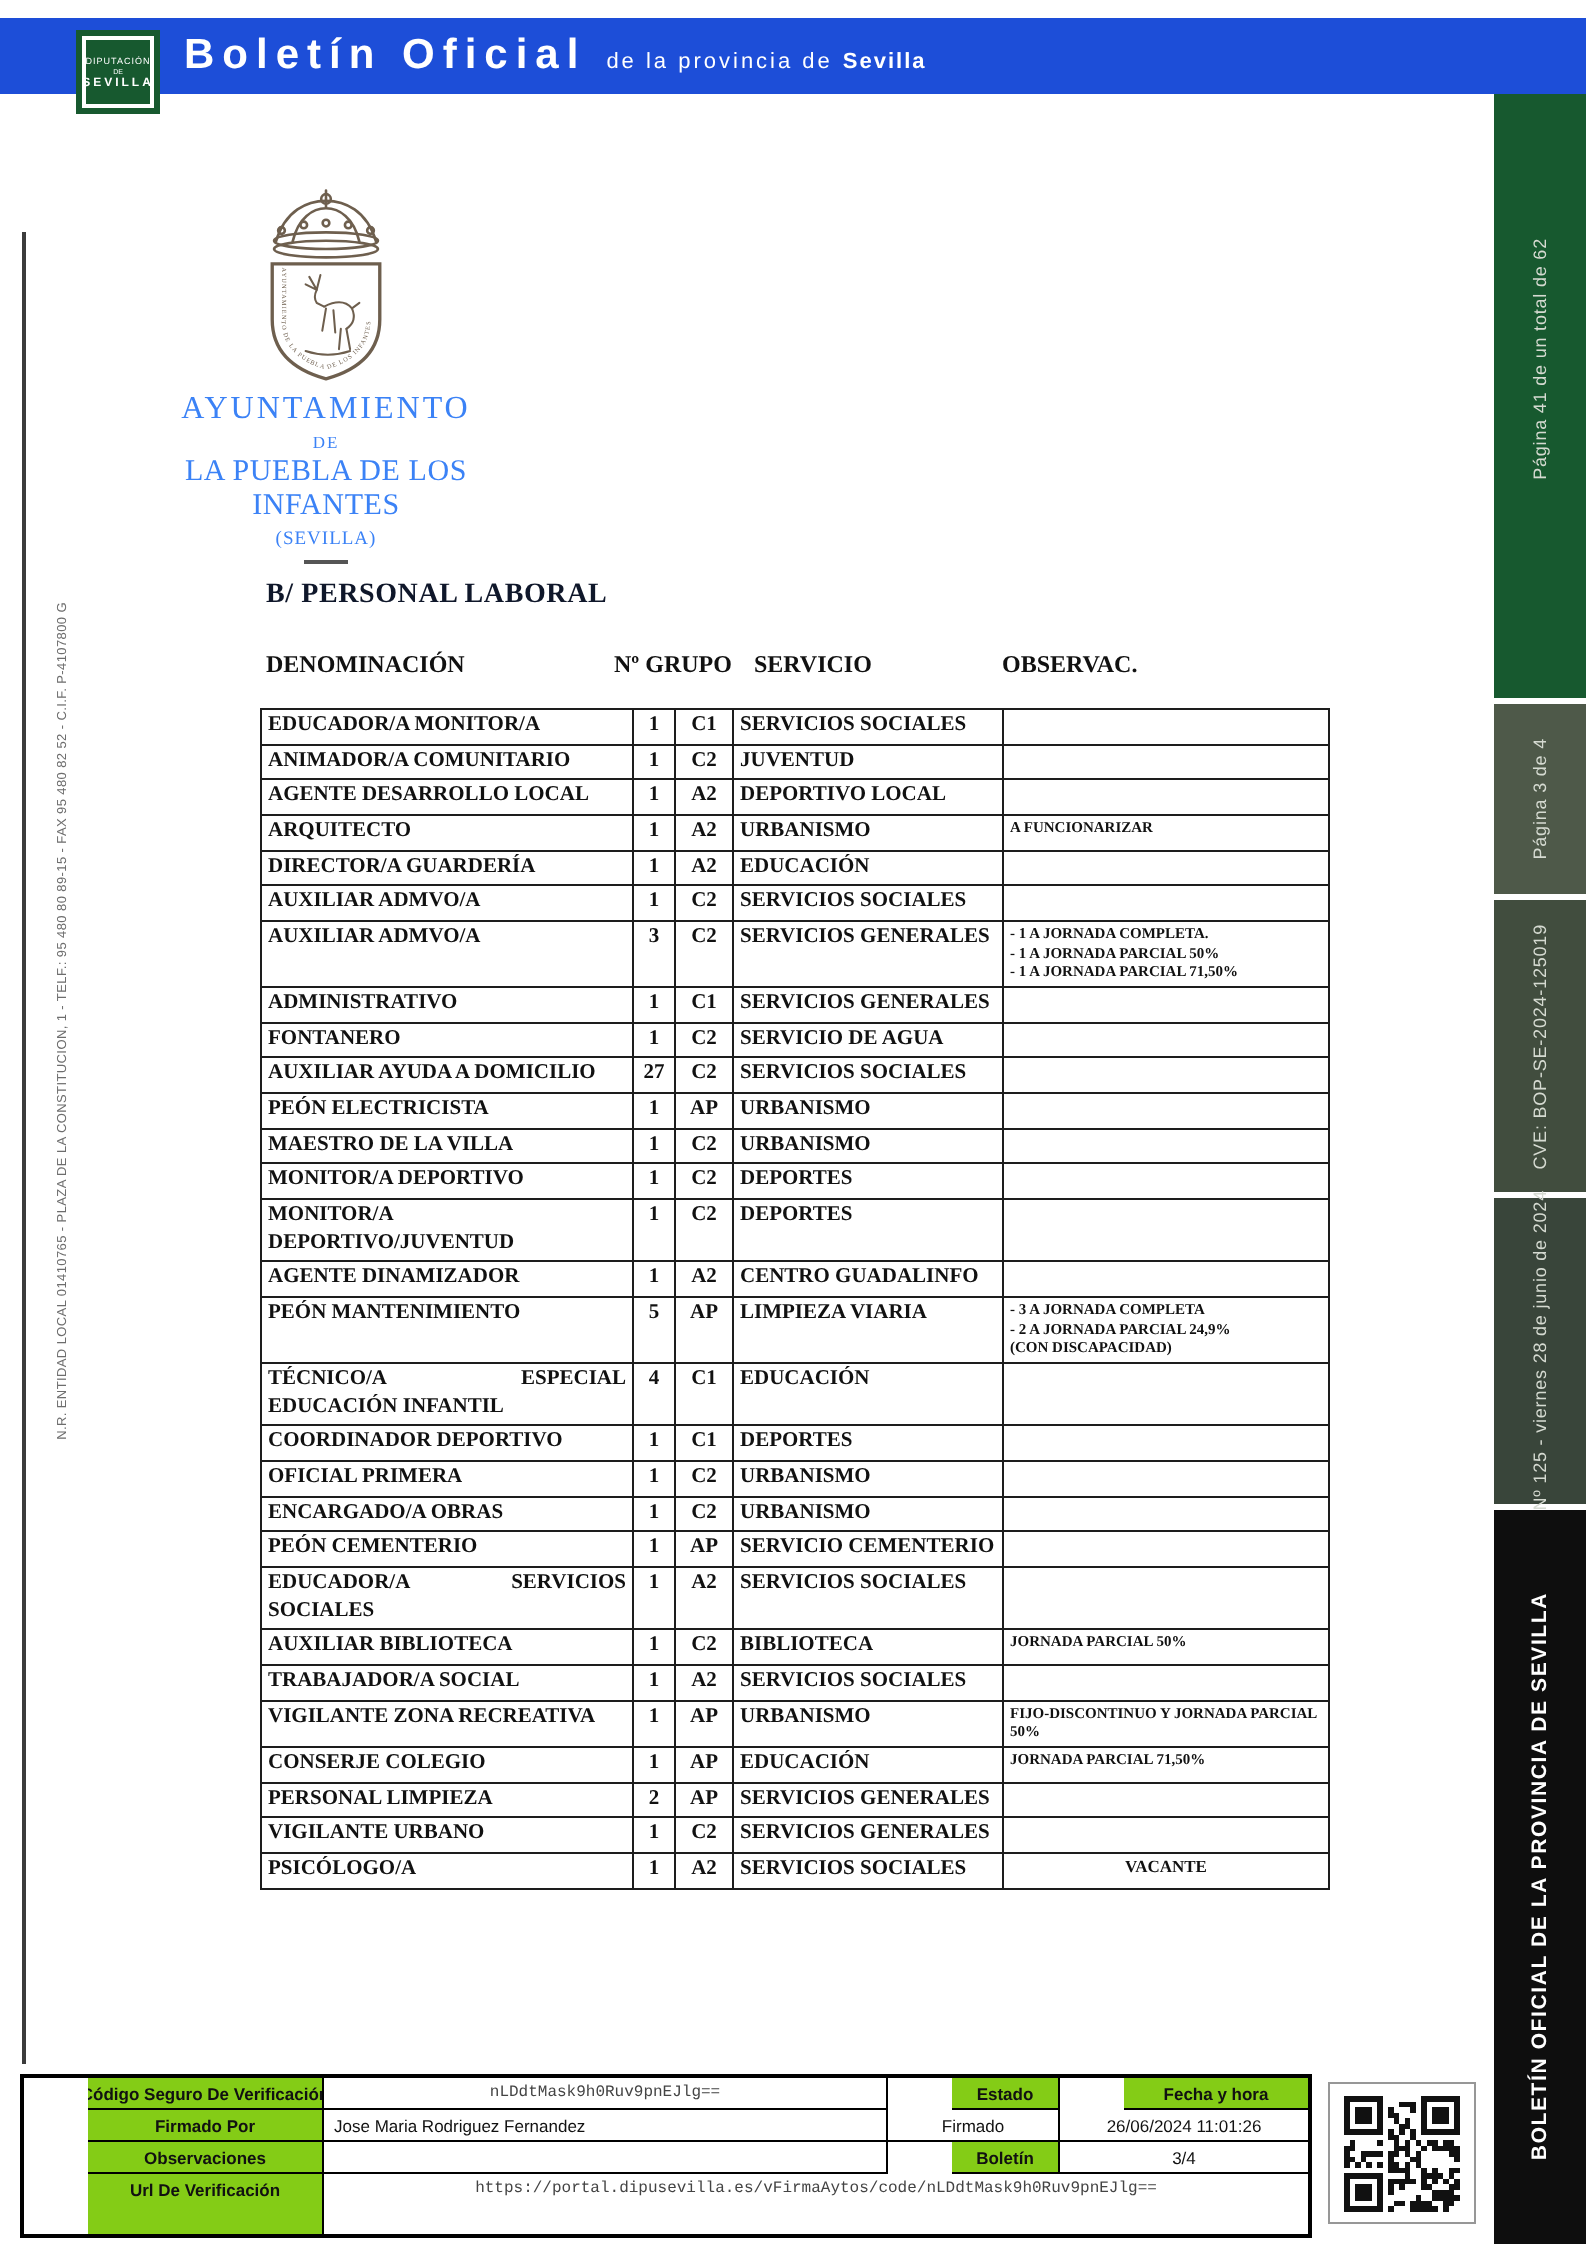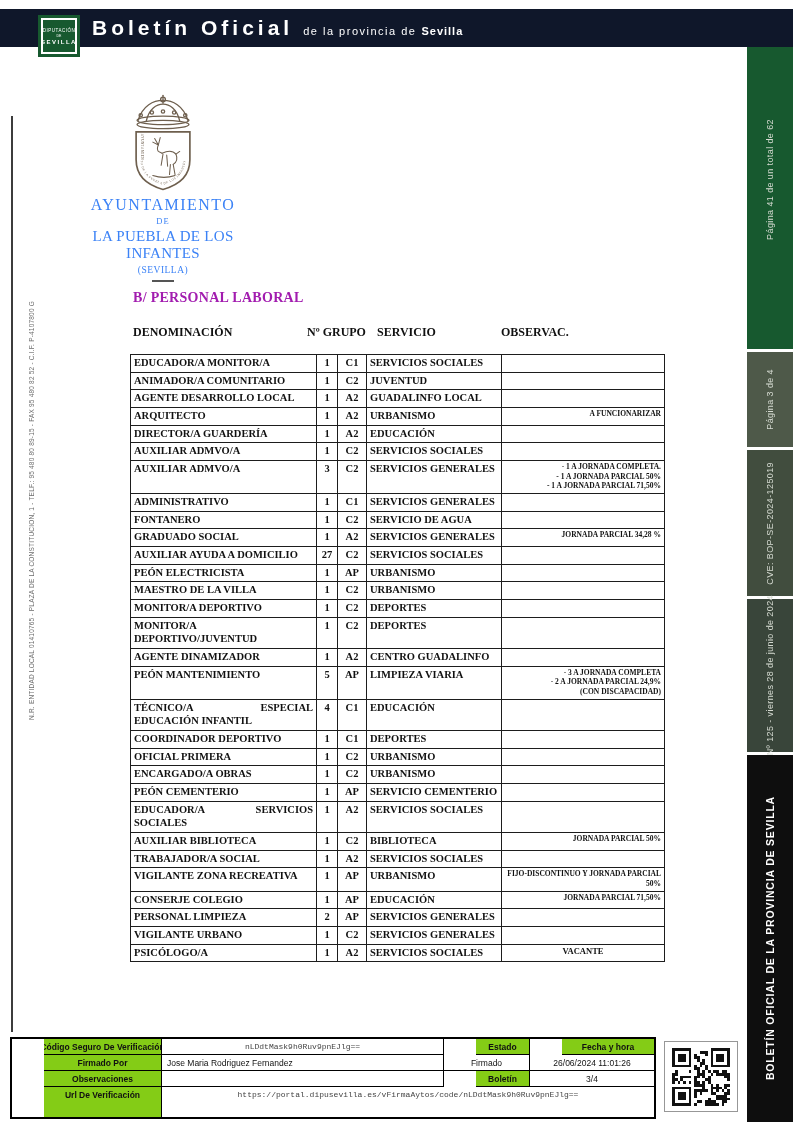--- a/index.html
+++ b/index.html
@@ -4,21 +4,21 @@
 <style>
   html,body { margin:0; padding:0; }
   body {
     width:793px; height:1122px; position:relative; background:#ffffff;
     font-family:"Liberation Serif", serif; overflow:hidden;
   }
 
   
   .header-bar {
     position:absolute; top:9px; left:0; right:0; height:38px;
-    background:#0f172a; display:flex; align-items:center;
+    background:#1d4ed8; display:flex; align-items:center;
     padding-left:92px; box-sizing:border-box; z-index:5;
   }
   .header-title { color:#fff; font-family:"Liberation Sans",sans-serif; display:flex; align-items:baseline; }
   .ht-main { font-size:21px; font-weight:bold; letter-spacing:4px; }
   .ht-rest { font-size:11px; letter-spacing:1.5px; margin-left:10px; }
   .ht-city { font-size:11px; font-weight:bold; letter-spacing:1px; margin-left:5px; }
 
   .logo-box {
     position:absolute; top:15px; left:38px; width:42px; height:42px;
     background:#17592f; box-sizing:border-box; z-index:6; padding:3px;
@@ -56,37 +56,37 @@
   
   .crest { position:absolute; left:110px; top:93px; width:106px; text-align:center; }
   .muni { position:absolute; left:58px; top:196px; width:210px; text-align:center; color:#3b82f6; }
   .muni-1 { font-size:16px; letter-spacing:1.5px; }
   .muni-2 { font-size:8.5px; margin-top:2px; letter-spacing:1px; }
   .muni-3 { font-size:15px; margin-top:2px; letter-spacing:0.3px; }
   .muni-4 { font-size:9.5px; margin-top:3px; letter-spacing:0.5px; }
   .muni-rule { width:22px; border-top:2px solid #555; margin:5px auto 0; }
 
   
-  .section-title { position:absolute; left:133px; top:290px; font-size:14px; font-weight:bold; letter-spacing:0.3px; color:#a21caf; }
+  .section-title { position:absolute; left:133px; top:290px; font-size:14px; font-weight:bold; letter-spacing:0.3px; color:#0f172a; }
 
   .col-headers { position:absolute; left:130px; top:325px; width:534px; height:16px; font-weight:bold; font-size:12px; color:#111; }
   .col-headers span { position:absolute; top:0; white-space:nowrap; }
   .ch-1 { left:3px; } .ch-2 { left:177px; } .ch-3 { left:247px; } .ch-4 { left:371px; }
 
   table.main-table {
     position:absolute; left:130px; top:354px; width:534px;
     border-collapse:collapse; table-layout:fixed;
   }
   .main-table td {
     border:1.5px solid #1d1d1d; font-size:10.5px; font-weight:bold; color:#111;
     padding:1px 3px 2px; vertical-align:top; line-height:1.3; overflow:hidden;
   }
   .td-name { text-align:justify; }
   .td-n, .td-g { text-align:center; }
-  .obs-line { font-size:7.5px; line-height:1.3;text-align:right; }
+  .obs-line { font-size:7.5px; line-height:1.3; }
   .obs-center { text-align:center; font-size:8.5px; }
 
   
   .verif {
     position:absolute; left:10px; top:1037px; width:646px;
     border:2px solid #000; background:#fff; box-sizing:border-box;
     display:grid; grid-template-columns:150px 1fr 86px 124px;
     grid-template-rows:16px 16px 16px 30px;
     font-family:"Liberation Sans",sans-serif;
   }
@@ -216,21 +216,21 @@
         <td class="td-name">ANIMADOR/A COMUNITARIO</td>
         <td class="td-n">1</td>
         <td class="td-g">C2</td>
         <td class="td-s">JUVENTUD</td>
         <td class="td-o"></td>
       </tr>
       <tr>
         <td class="td-name">AGENTE DESARROLLO LOCAL</td>
         <td class="td-n">1</td>
         <td class="td-g">A2</td>
-        <td class="td-s">GUADALINFO LOCAL</td>
+        <td class="td-s">DEPORTIVO LOCAL</td>
         <td class="td-o"></td>
       </tr>
       <tr>
         <td class="td-name">ARQUITECTO</td>
         <td class="td-n">1</td>
         <td class="td-g">A2</td>
         <td class="td-s">URBANISMO</td>
         <td class="td-o">
           <div class="obs-line">A FUNCIONARIZAR</div>
         </td>
@@ -266,29 +266,20 @@
         <td class="td-g">C1</td>
         <td class="td-s">SERVICIOS GENERALES</td>
         <td class="td-o"></td>
       </tr>
       <tr>
         <td class="td-name">FONTANERO</td>
         <td class="td-n">1</td>
         <td class="td-g">C2</td>
         <td class="td-s">SERVICIO DE AGUA</td>
         <td class="td-o"></td>
-      </tr>
-      <tr>
-        <td class="td-name">GRADUADO SOCIAL</td>
-        <td class="td-n">1</td>
-        <td class="td-g">A2</td>
-        <td class="td-s">SERVICIOS GENERALES</td>
-        <td class="td-o">
-          <div class="obs-line">JORNADA PARCIAL 34,28 %</div>
-        </td>
       </tr>
       <tr>
         <td class="td-name">AUXILIAR AYUDA A DOMICILIO</td>
         <td class="td-n">27</td>
         <td class="td-g">C2</td>
         <td class="td-s">SERVICIOS SOCIALES</td>
         <td class="td-o"></td>
       </tr>
       <tr>
         <td class="td-name">PEÓN ELECTRICISTA</td>

